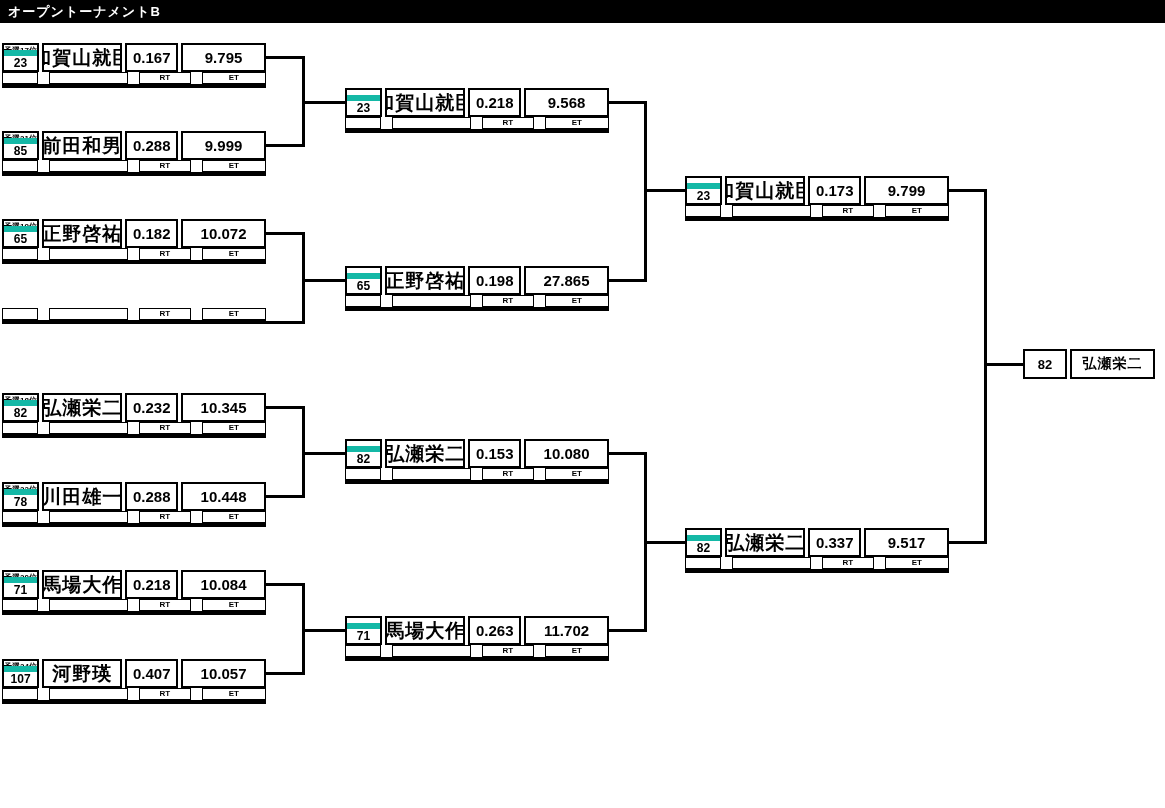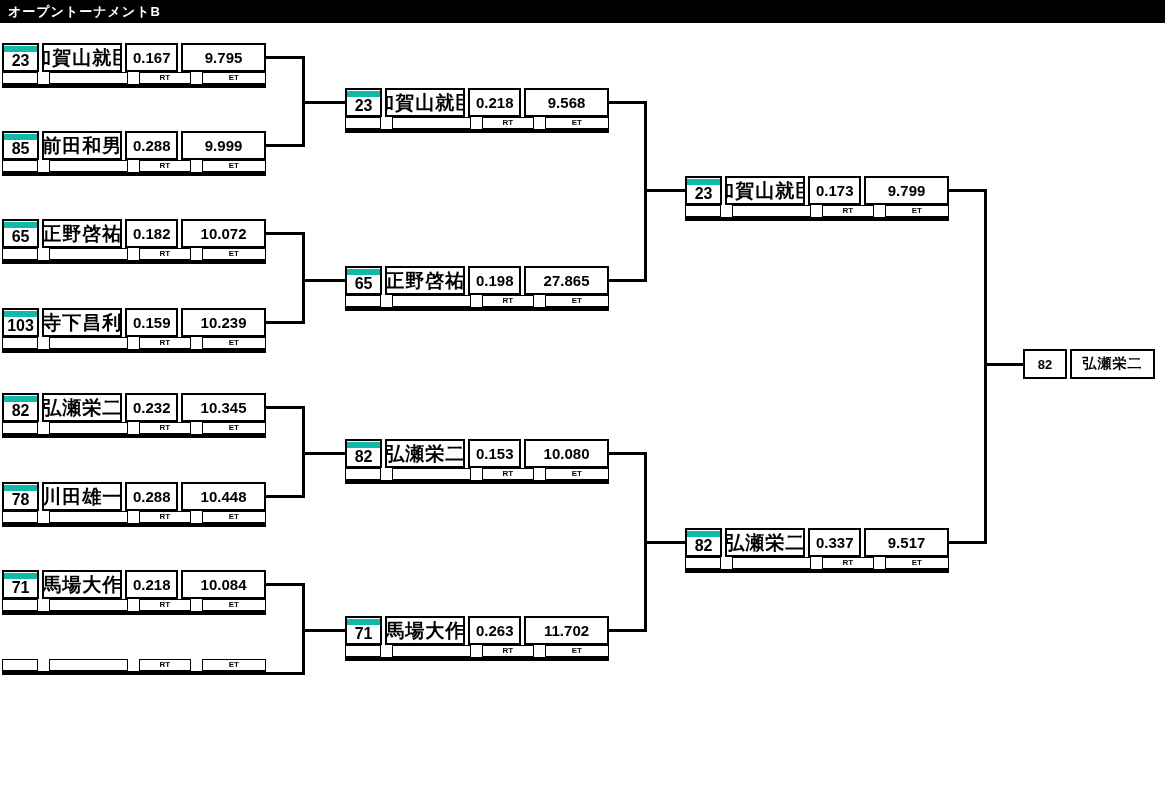--- a/index.html
+++ b/index.html
@@ -5,21 +5,21 @@
   html,body{margin:0;padding:0;background:#fff;}
   body{width:1165px;height:808px;position:relative;font-family:"Liberation Sans",sans-serif;color:#000;overflow:hidden;}
   .topbar{position:absolute;left:0;top:0;width:1165px;height:23px;background:#000;color:#fff;display:flex;align-items:center;font-weight:bold;font-size:13px;}
   .topbar .ttl{margin-left:8px;letter-spacing:1px;}
   .limitwrap{position:absolute;right:66px;top:0;height:23px;display:flex;align-items:center;gap:16px;font-weight:bold;font-size:13.5px;}
   .entry{position:absolute;width:264px;}
   .mrow{display:flex;gap:3px;height:29px;}
   .cell{border:2px solid #000;background:#fff;box-sizing:border-box;}
   .idcol{width:40px;display:flex;flex-direction:column;}
   .seed{height:11px;border-bottom:6px solid #14b8a6;font-size:8px;font-weight:bold;line-height:11px;text-align:center;white-space:nowrap;overflow:hidden;}
-  .num{flex:1;display:flex;align-items:center;justify-content:center;font-size:16px;font-weight:bold;}
+  .num{flex:1;display:flex;align-items:center;justify-content:center;font-size:12px;font-weight:bold;}
   .namec{width:87px;display:flex;align-items:center;justify-content:center;font-size:19px;font-weight:bold;letter-spacing:1px;white-space:nowrap;overflow:hidden;}
   .rtc{width:57px;}
   .etc{width:92px;}
   .valc{display:flex;align-items:center;justify-content:center;font-size:15px;font-weight:bold;}
   .frow{display:flex;gap:11px;height:12px;}
   .fcell{border:1px solid #000;box-sizing:border-box;font-size:8px;font-weight:bold;text-align:center;line-height:10px;background:#fff;}
   .fid{width:40px;}
   .fname{width:87px;}
   .frt{width:57px;}
   .fet{width:71px;}
@@ -91,29 +91,20 @@
   <div class="frow">
     <div class="fcell fid"></div>
     <div class="fcell fname"></div>
     <div class="fcell frt">RT</div>
     <div class="fcell fet">ET</div>
   </div>
   <div class="bbar"></div>
 </div>
 
 <div class="entry" style="left:2px;top:308px">
-  <div class="mrow">
-    <div class="cell idcol">
-      <div class="seed">予選23位</div>
-      <div class="num">103</div>
-    </div>
-    <div class="cell namec">寺下昌利</div>
-    <div class="cell valc rtc">0.159</div>
-    <div class="cell valc etc">10.239</div>
-  </div>
   <div class="frow">
     <div class="fcell fid"></div>
     <div class="fcell fname"></div>
     <div class="fcell frt">RT</div>
     <div class="fcell fet">ET</div>
   </div>
   <div class="bbar"></div>
 </div>
 
 <div class="entry" style="left:2px;top:393px">
@@ -167,20 +158,29 @@
   <div class="frow">
     <div class="fcell fid"></div>
     <div class="fcell fname"></div>
     <div class="fcell frt">RT</div>
     <div class="fcell fet">ET</div>
   </div>
   <div class="bbar"></div>
 </div>
 
 <div class="entry" style="left:2px;top:659px">
+  <div class="mrow">
+    <div class="cell idcol">
+      <div class="seed">予選24位</div>
+      <div class="num">107</div>
+    </div>
+    <div class="cell namec">河野瑛</div>
+    <div class="cell valc rtc">0.407</div>
+    <div class="cell valc etc">10.057</div>
+  </div>
   <div class="frow">
     <div class="fcell fid"></div>
     <div class="fcell fname"></div>
     <div class="fcell frt">RT</div>
     <div class="fcell fet">ET</div>
   </div>
   <div class="bbar"></div>
 </div>
 
 <div class="entry" style="left:345px;top:88px">

